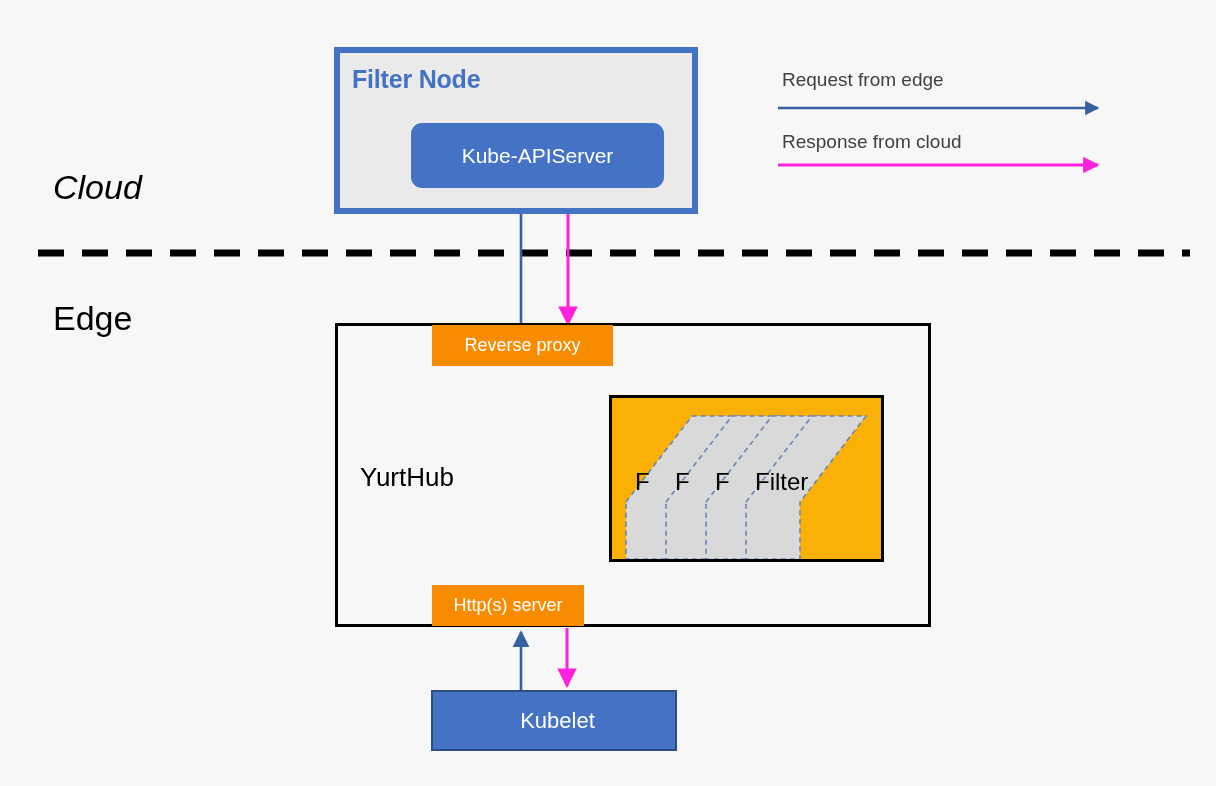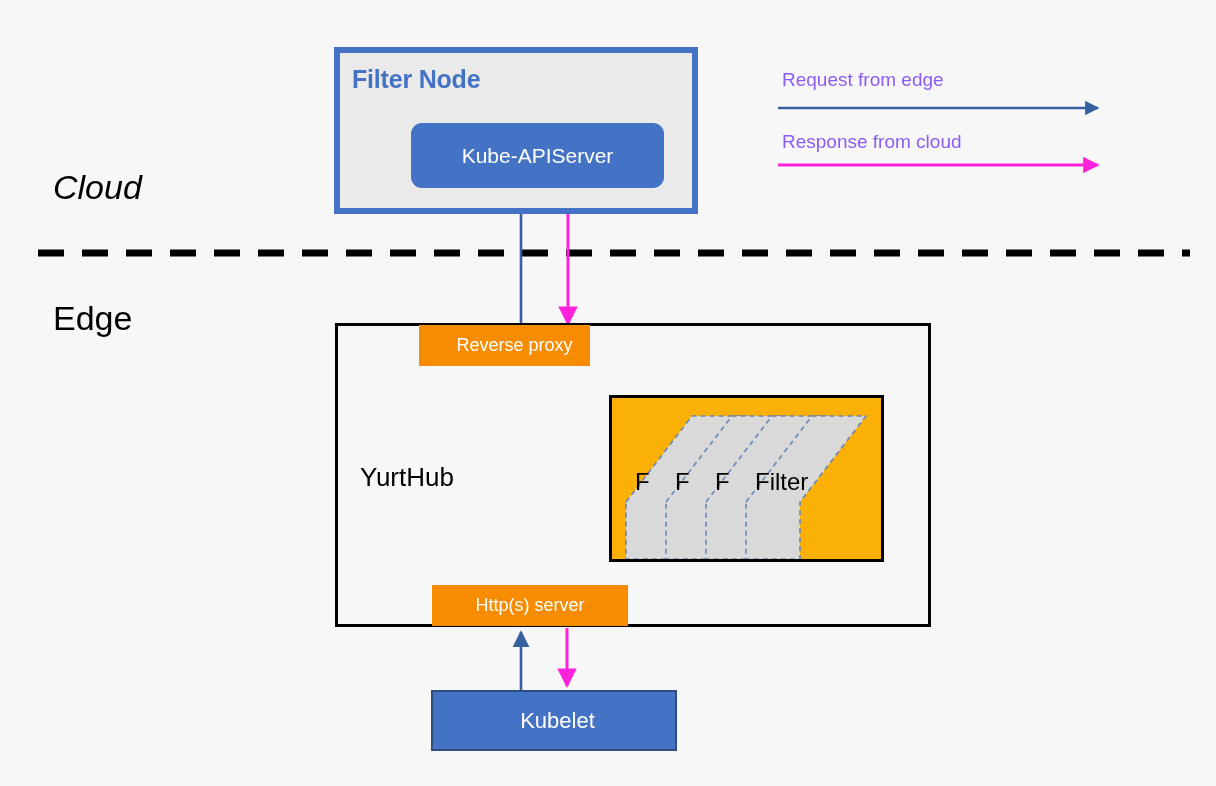--- a/index.html
+++ b/index.html
@@ -86,22 +86,22 @@
   
   .orange-bar {
     position: absolute;
     background: #f78c01;
     color: #ffffff;
     font-size: 18px;
     display: flex;
     align-items: center;
     justify-content: center;
   }
-  #reverse-proxy { left: 419px; top: 325px; width: 151px; height: 41px; padding-left: 20px; }
-  #https-server  { left: 432px; top: 585px; width: 196px; height: 41px; }
+  #reverse-proxy { left: 432px; top: 325px; width: 181px; height: 41px; }
+  #https-server  { left: 432px; top: 585px; width: 152px; height: 41px; }
 
   
   #framework-title {
     position: absolute;
     left: 632px; top: 368px;
     font-size: 21px;
     color: #000000;
   }
   #filter-framework {
     left: 609px; top: 395px; width: 275px; height: 167px;
@@ -123,21 +123,21 @@
     border: 2px solid #2e4e80;
     color: #ffffff;
     font-size: 22px;
     padding-left: 7px;
   }
 
   
   .legend-label {
     position: absolute;
     font-size: 19px;
-    color: #8b5cf6;
+    color: #404040;
     white-space: nowrap;
   }
   #legend-request-label  { left: 782px; top: 69px; }
   #legend-response-label { left: 782px; top: 131px; }
 </style>
 </head>
 <body>
 
 <div id="canvas">
 

